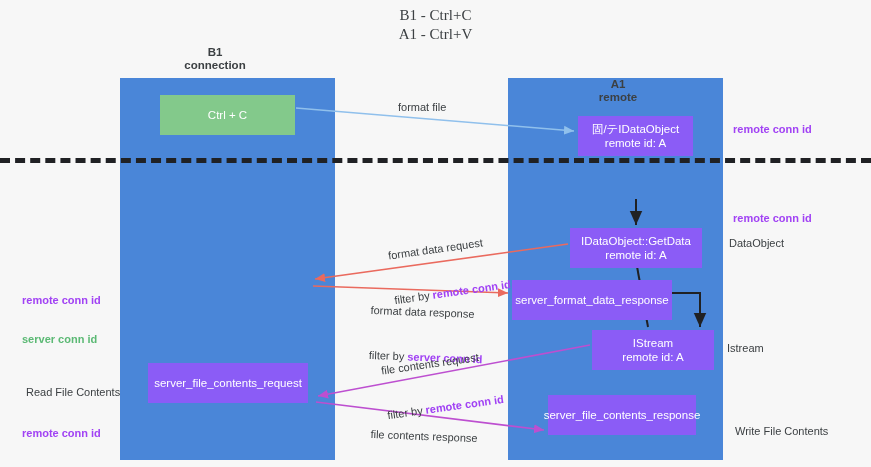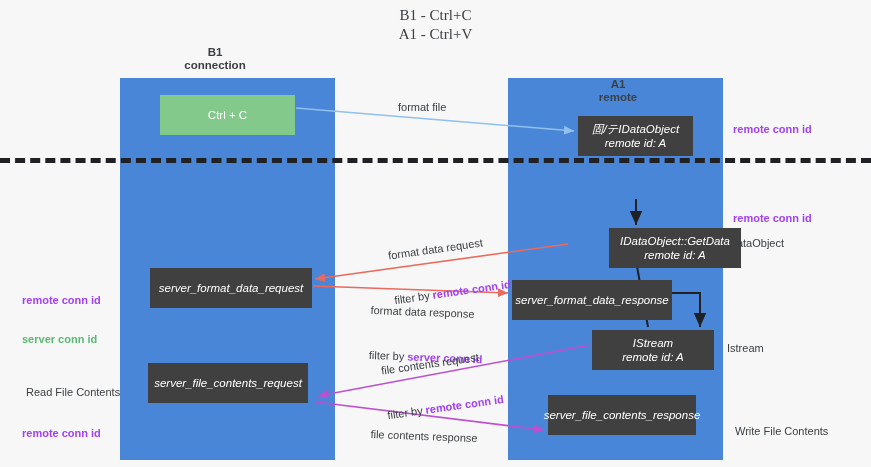--- a/index.html
+++ b/index.html
@@ -51,26 +51,26 @@
     box-sizing:border-box;
     display:flex;flex-direction:column;
     align-items:center;justify-content:center;
     color:#ffffff;
     font-size:11.5px;line-height:14px;
     text-align:center;
     white-space:pre;
     padding:20px 4px;
   }
   .node.green{background:#83c98b;}
-  .node.orange{background:#404040;font-style:italic;}
+  .node.orange{background:#8b5cf6;}
 
   #n-ctrlc{left:160px;top:95px;width:135px;height:28px;}
   #n-idataobject{left:578px;top:116px;width:115px;height:32px;}
   #n-ctrlv{left:578px;top:172px;width:115px;height:26px;}
-  #n-getdata{left:570px;top:228px;width:132px;height:32px;margin-left:39px;}
+  #n-getdata{left:570px;top:228px;width:132px;height:32px;}
   #n-fmt-req{left:150px;top:268px;width:162px;height:26px;}
   #n-fmt-res{left:512px;top:280px;width:160px;height:26px;}
   #n-istream{left:592px;top:330px;width:122px;height:32px;}
   #n-file-req{left:148px;top:363px;width:160px;height:26px;}
   #n-file-res{left:548px;top:395px;width:148px;height:26px;}
 
   
   .side{
     font-size:11px;line-height:14px;
     color:#3c4043;white-space:pre;
@@ -158,21 +158,20 @@
   <div class="abs col-head" id="head-a1">A1
 remote</div>
 
   <div class="abs" id="divider"></div>
 
   <div class="abs node green" id="n-ctrlc">Ctrl + C</div>
   <div class="abs node orange" id="n-idataobject">固/テIDataObject
 remote id: A</div>
   <div class="abs node orange" id="n-getdata">IDataObject::GetData
 remote id: A</div>
-  <div class="abs node orange" id="n-fmt-req">server_format_data_request</div>
   <div class="abs node orange" id="n-fmt-res">server_format_data_response</div>
   <div class="abs node orange" id="n-istream">IStream
 remote id: A</div>
   <div class="abs node orange" id="n-file-req">server_file_contents_request</div>
   <div class="abs node orange" id="n-file-res">server_file_contents_response</div>
 
   <div class="abs edge-label" id="e-format-list">format file</div>
 
   <div class="abs edge-label" id="e-fmt-req">
     <div>format data request</div>

